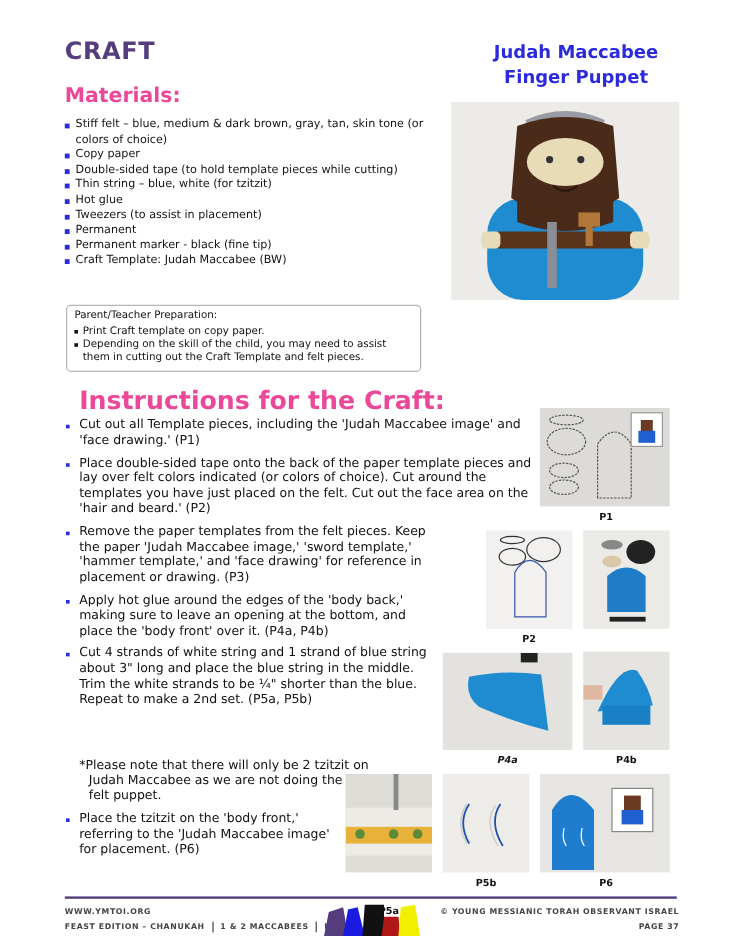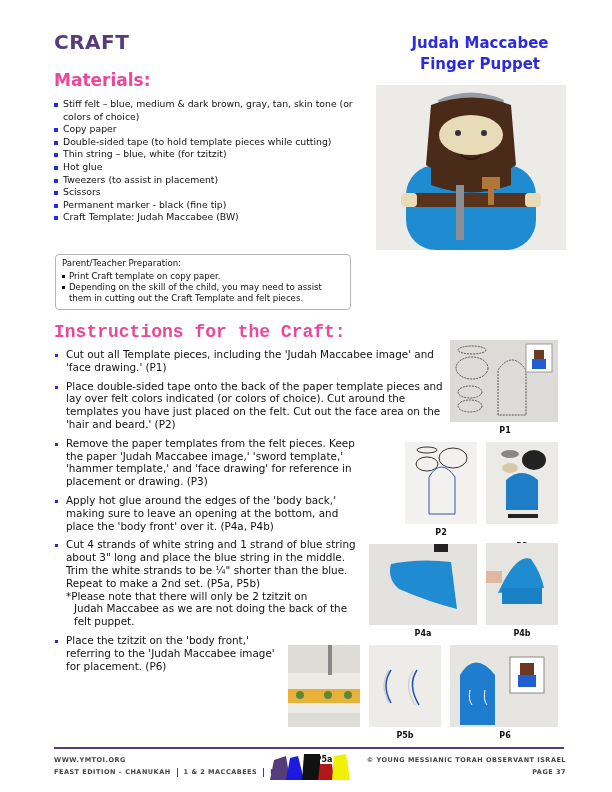--- a/index.html
+++ b/index.html
@@ -10,25 +10,25 @@
   .h2 { color: #ec4899; font-weight: bold; font-family: "DejaVu Sans", sans-serif; }
   .materials-h { left: 54px; top: 70px; font-size: 17px; }
   .puppet-title { left: 380px; top: 33px; width: 200px; text-align: center; font-size: 15px; line-height: 21px; color: #2b2bdc; font-weight: bold; }
   ul.mat { left: 54px; top: 98px; width: 305px; margin: 0; padding: 0; list-style: none; font-size: 9.3px; line-height: 12.6px; }
   ul.mat li { padding-left: 9px; position: relative; }
   ul.mat li::before { content: ""; position: absolute; left: 0; top: 5px; width: 4px; height: 4px; background: #2b2bdc; }
   .prep { left: 55px; top: 254px; width: 296px; height: 56px; border: 1px solid #b5b5b5; border-radius: 4px; font-size: 8.6px; line-height: 11px; padding: 3px 6px; box-sizing: border-box; }
   .prep ul { margin: 2px 0 0 0; padding: 0; list-style: none; }
   .prep li { padding-left: 7px; position: relative; }
   .prep li::before { content: ""; position: absolute; left: 0; top: 4px; width: 3px; height: 3px; background: #111; }
-  .instr-h { left: 54px; top: 322px; font-size: 18px; font-family: Liberation Mono, monospace; }
+  .instr-h { left: 66px; top: 322px; font-size: 21px; }
   ul.steps { left: 54px; top: 348px; margin: 0; padding: 0; list-style: none; font-size: 10.4px; line-height: 12.8px; }
   ul.steps li { padding-left: 12px; position: relative; margin-bottom: 6px; }
   ul.steps li::before { content: ""; position: absolute; left: 1px; top: 6px; width: 3px; height: 3px; background: #2b2bdc; }
-  .note { display: block; padding-left: 0; }
+  .note { display: block; padding-left: 0; margin-top: 42px; }
   .note-indent { display: block; padding-left: 8px; }
   .photo { background: #e8e6e3; overflow: hidden; }
   .cap { font-size: 8px; text-align: center; font-weight: bold; }
   .footer-line { left: 54px; top: 747px; width: 510px; height: 2px; background: #553d7d; }
   .foot { font-size: 6.5px; letter-spacing: 0.5px; color: #444; text-transform: uppercase; font-weight: bold; }
 </style>
 </head>
 <body>
 
 <div class="abs craft-title">CRAFT</div>
@@ -38,21 +38,21 @@
 </div>
 
 <div class="abs h2 materials-h">Materials:</div>
 <ul class="abs mat">
   <li>Stiff felt – blue, medium &amp; dark brown, gray, tan, skin tone (or colors of choice)</li>
   <li>Copy paper</li>
   <li>Double-sided tape (to hold template pieces while cutting)</li>
   <li>Thin string – blue, white (for tzitzit)</li>
   <li>Hot glue</li>
   <li>Tweezers (to assist in placement)</li>
-  <li>Scissors</li>
+  <li>Permanent</li>
   <li>Permanent marker - black (fine tip)</li>
   <li>Craft Template: Judah Maccabee (BW)</li>
 </ul>
 
 <div class="abs photo" style="left:376px; top:85px; width:190px; height:165px; background:#ecebe8;">
   <svg width="190" height="165" viewBox="0 0 190 165">
     <rect x="30" y="80" width="130" height="85" rx="30" fill="#1f8bd0"></rect>
     <path d="M55 55 Q95 25 135 55 L135 100 Q95 115 55 100 Z" fill="#4a2a18"></path>
     <path d="M62 15 Q95 0 128 15 L125 25 Q95 18 65 25 Z" fill="#9a9ca3"></path>
     <path d="M55 20 Q95 5 135 20 L140 80 Q95 110 50 80 Z" fill="#4a2a18"></path>
@@ -129,21 +129,21 @@
   </svg>
 </div>
 <div class="abs cap" style="left:507px; top:542px; width:30px;">P3</div>
 
 <div class="abs photo" style="left:369px; top:544px; width:108px; height:81px; background:#e4e2de;">
   <svg width="108" height="81">
     <path d="M22 20 Q50 14 82 18 L88 65 Q60 58 30 45 Q18 35 22 20 Z" fill="#1f8bd0"></path>
     <rect x="65" y="0" width="14" height="8" fill="#222"></rect>
   </svg>
 </div>
-<div class="abs cap" style="left:408px; top:629px; width:30px;">P4a</div>
+<div class="abs cap" style="left:408px; top:629px; width:30px;font-style:italic;">P4a</div>
 
 <div class="abs photo" style="left:486px; top:543px; width:72px; height:82px; background:#e6e4e0;">
   <svg width="72" height="82">
     <path d="M12 50 Q30 10 45 16 Q55 30 58 45 Z" fill="#1f8bd0"></path>
     <rect x="16" y="45" width="40" height="16" fill="#1a80c6"></rect>
     <rect x="0" y="28" width="16" height="12" fill="#e0b8a0"></rect>
   </svg>
 </div>
 <div class="abs cap" style="left:507px; top:629px; width:30px;">P4b</div>
 

